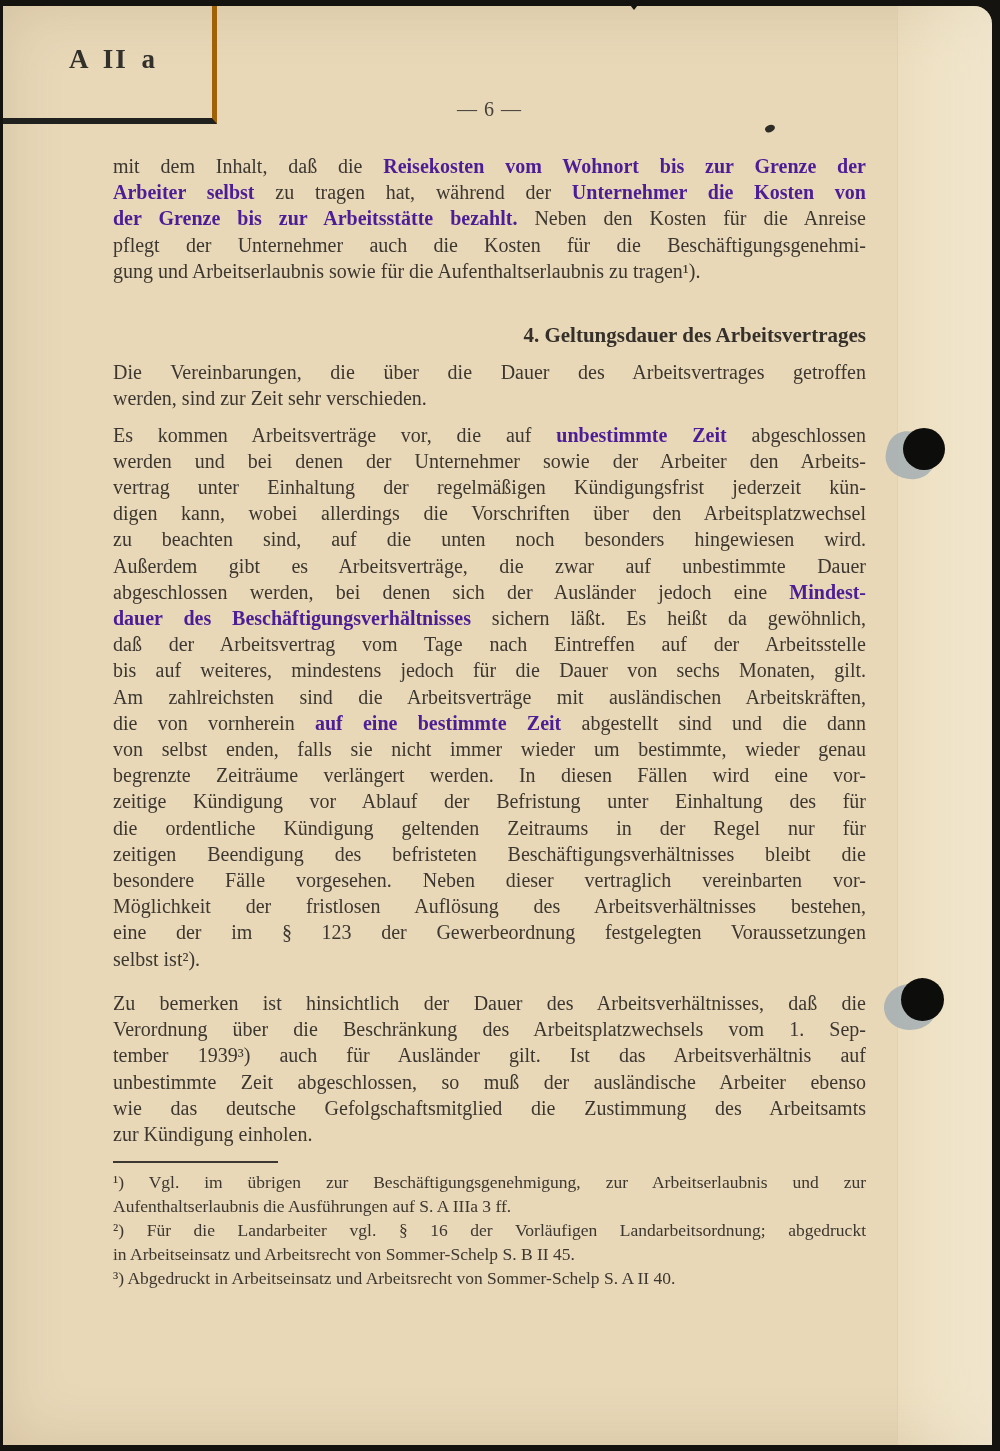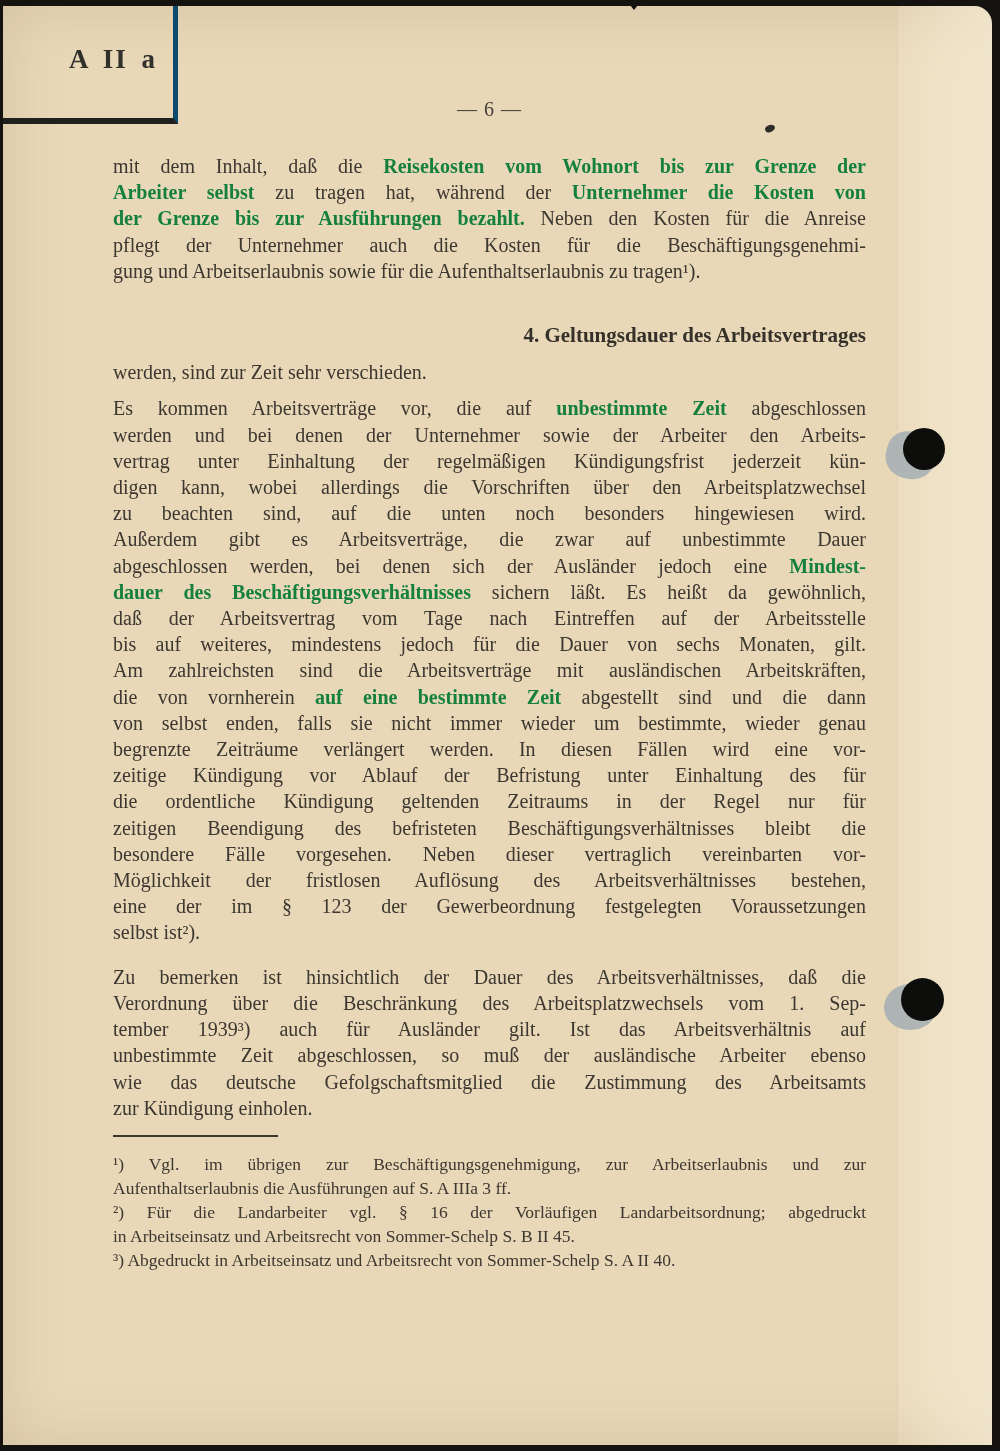--- a/index.html
+++ b/index.html
@@ -16,21 +16,21 @@
     box-shadow:inset 0 0 60px rgba(120,95,55,.18);
   }
   .light-band {
     position:absolute; top:0; right:0; bottom:0; width:94px;
     background:linear-gradient(90deg, rgba(255,246,222,.18), rgba(255,249,230,.55));
     border-left:1px solid rgba(175,150,105,.30);
     border-top-right-radius:18px;
   }
   .classification-box {
     position:absolute; left:0; top:0; width:170px; height:112px;
-    border-right:5px solid #0c4a6e; border-bottom:6px solid #20201e;
+    border-right:5px solid #a16207; border-bottom:6px solid #20201e;padding-left:39px;
   }
   .classification-label {
     position:absolute; left:66px; top:38px;
     font-size:27px; font-weight:bold; letter-spacing:2px; word-spacing:5px;
     color:#32302b;
   }
   .page-number {
     position:absolute; left:110px; top:92px; width:753px;
     text-align:center; font-size:20px; color:#45403a; letter-spacing:1px;
   }
@@ -43,32 +43,32 @@
     position:absolute; left:626px; top:0; width:0; height:0;
     border-left:8px solid transparent; border-right:8px solid transparent;
     border-top:10px solid #141310;
   }
   .content {
     position:absolute; left:110px; top:147px; width:753px;
     color:#3c3730; font-size:20px; line-height:26.2px;
   }
   .ln { text-align:justify; text-align-last:justify; }
   .ln-last { text-align-last:left; }
-  .b { font-weight:bold; color:#15803d; }
+  .b { font-weight:bold; color:#4c1d95; }
   .heading {
     margin-top:38px; text-align:right;
     font-weight:bold; font-size:21px; color:#35312a;
   }
   .p2 { margin-top:11px; }
   .p3 { margin-top:10px; }
   .p4 { margin-top:18px; }
   .footnote-separator {
     margin-top:14px; width:165px; height:2px; background:#3c3730;
   }
-  .footnotes { margin-top:15px; font-size:17.5px; line-height:24px; }
+  .footnotes { margin-top:7px; font-size:17.5px; line-height:24px; }
   .hole-halo {
     position:absolute; background:rgba(163,174,179,.85);
   }
   .halo-1 { left:886px; top:432px; width:50px; height:47px; border-radius:46% 56% 52% 48%; transform:rotate(14deg); }
   .halo-2 { left:884px; top:984px; width:52px; height:46px; border-radius:55% 45% 50% 58%; transform:rotate(-10deg); }
   .punch-hole {
     position:absolute; background:#0d0d0b; border-radius:50%;
   }
   .hole-1 { left:903px; top:428px; width:42px; height:42px; }
   .hole-2 { left:901px; top:978px; width:43px; height:43px; }
@@ -85,28 +85,29 @@
     </div>
 
     <div class="page-number">— 6 —</div>
 
     <div class="ink-speck"></div>
 
     <div class="content">
       <div class="p1">
           <div class="ln"><span>mit dem Inhalt, daß die </span><span class="b">Reisekosten vom Wohnort bis zur Grenze der</span></div>
           <div class="ln"><span class="b">Arbeiter selbst</span><span> zu tragen hat, während der </span><span class="b">Unternehmer die Kosten von</span></div>
-          <div class="ln"><span class="b">der Grenze bis zur Ausführungen bezahlt.</span><span> Neben den Kosten für die Anreise</span></div>
+          <div class="ln"><span class="b">der Grenze bis zur Arbeitsstätte bezahlt.</span><span> Neben den Kosten für die Anreise</span></div>
           <div class="ln"><span>pflegt der Unternehmer auch die Kosten für die Beschäftigungsgenehmi-</span></div>
           <div class="ln ln-last"><span>gung und Arbeitserlaubnis sowie für die Aufenthaltserlaubnis zu tragen¹).</span></div>
         </div>
 
       <div class="heading">4. Geltungsdauer des Arbeitsvertrages</div>
 
       <div class="p2">
+          <div class="ln"><span>Die Vereinbarungen, die über die Dauer des Arbeitsvertrages getroffen</span></div>
           <div class="ln ln-last"><span>werden, sind zur Zeit sehr verschieden.</span></div>
         </div>
 
       <div class="p3">
           <div class="ln"><span>Es kommen Arbeitsverträge vor, die auf </span><span class="b">unbestimmte Zeit</span><span> abgeschlossen</span></div>
           <div class="ln"><span>werden und bei denen der Unternehmer sowie der Arbeiter den Arbeits-</span></div>
           <div class="ln"><span>vertrag unter Einhaltung der regelmäßigen Kündigungsfrist jederzeit kün-</span></div>
           <div class="ln"><span>digen kann, wobei allerdings die Vorschriften über den Arbeitsplatzwechsel</span></div>
           <div class="ln"><span>zu beachten sind, auf die unten noch besonders hingewiesen wird.</span></div>
           <div class="ln"><span>Außerdem gibt es Arbeitsverträge, die zwar auf unbestimmte Dauer</span></div>

